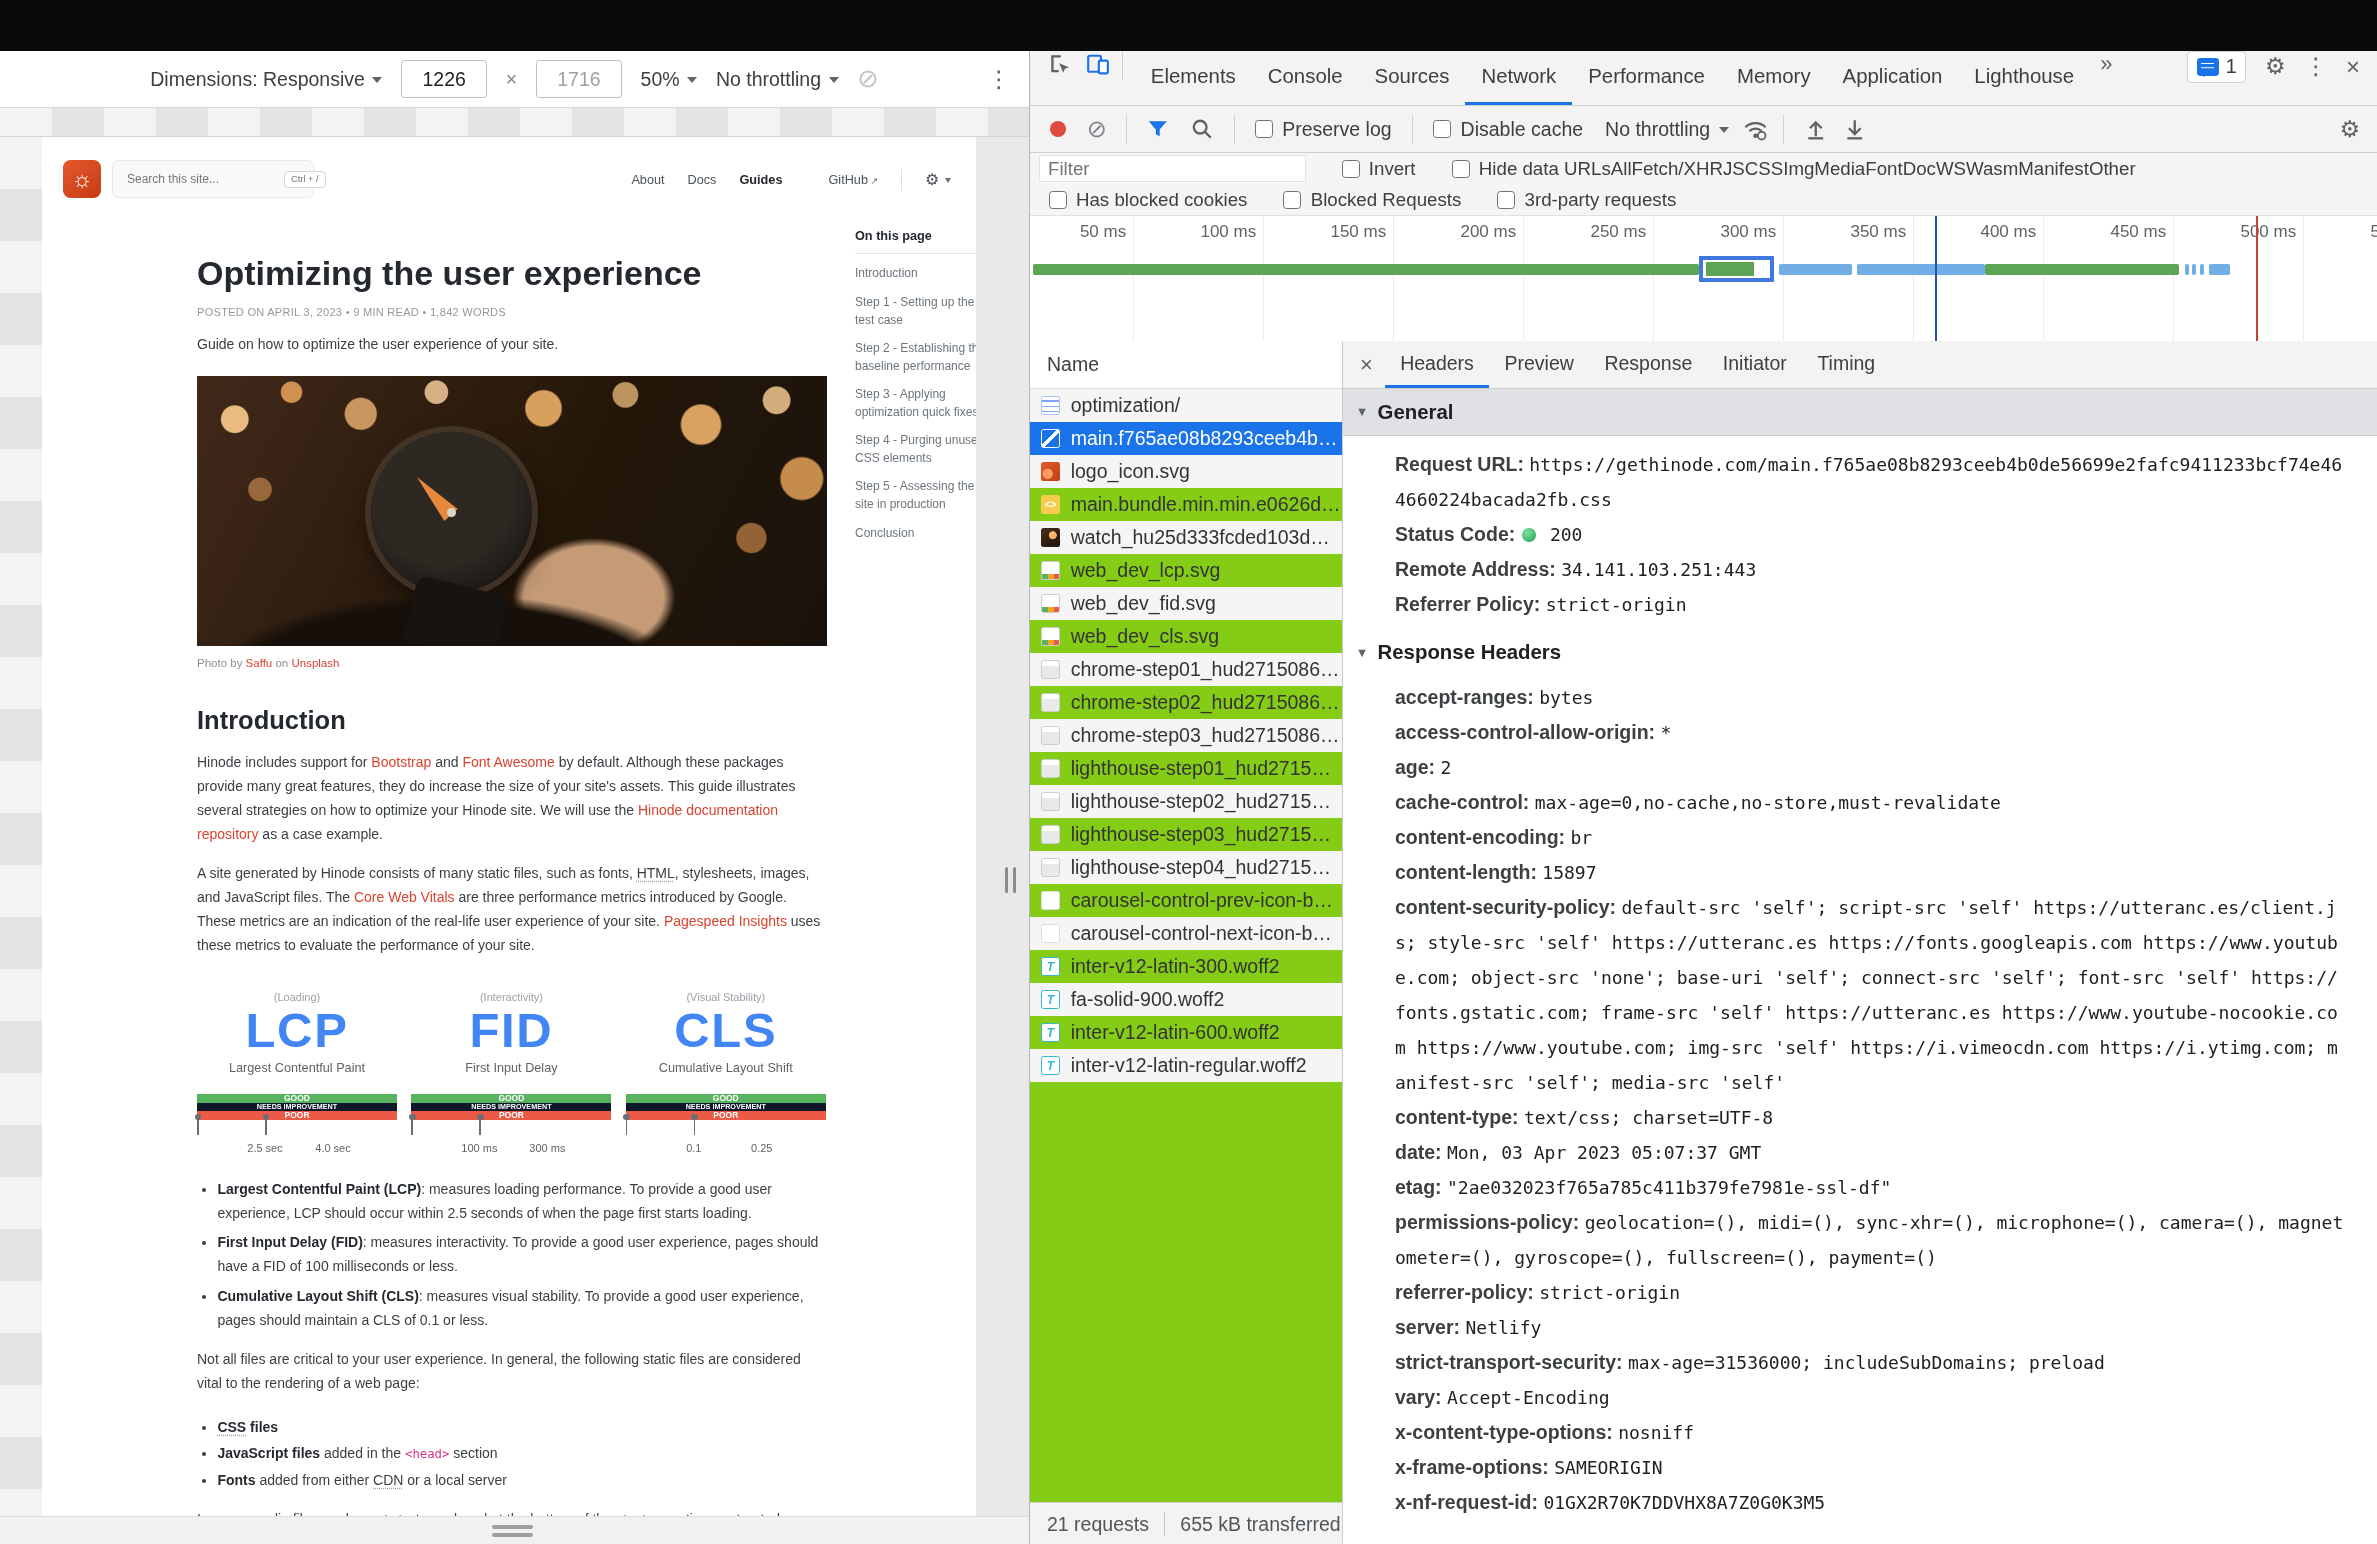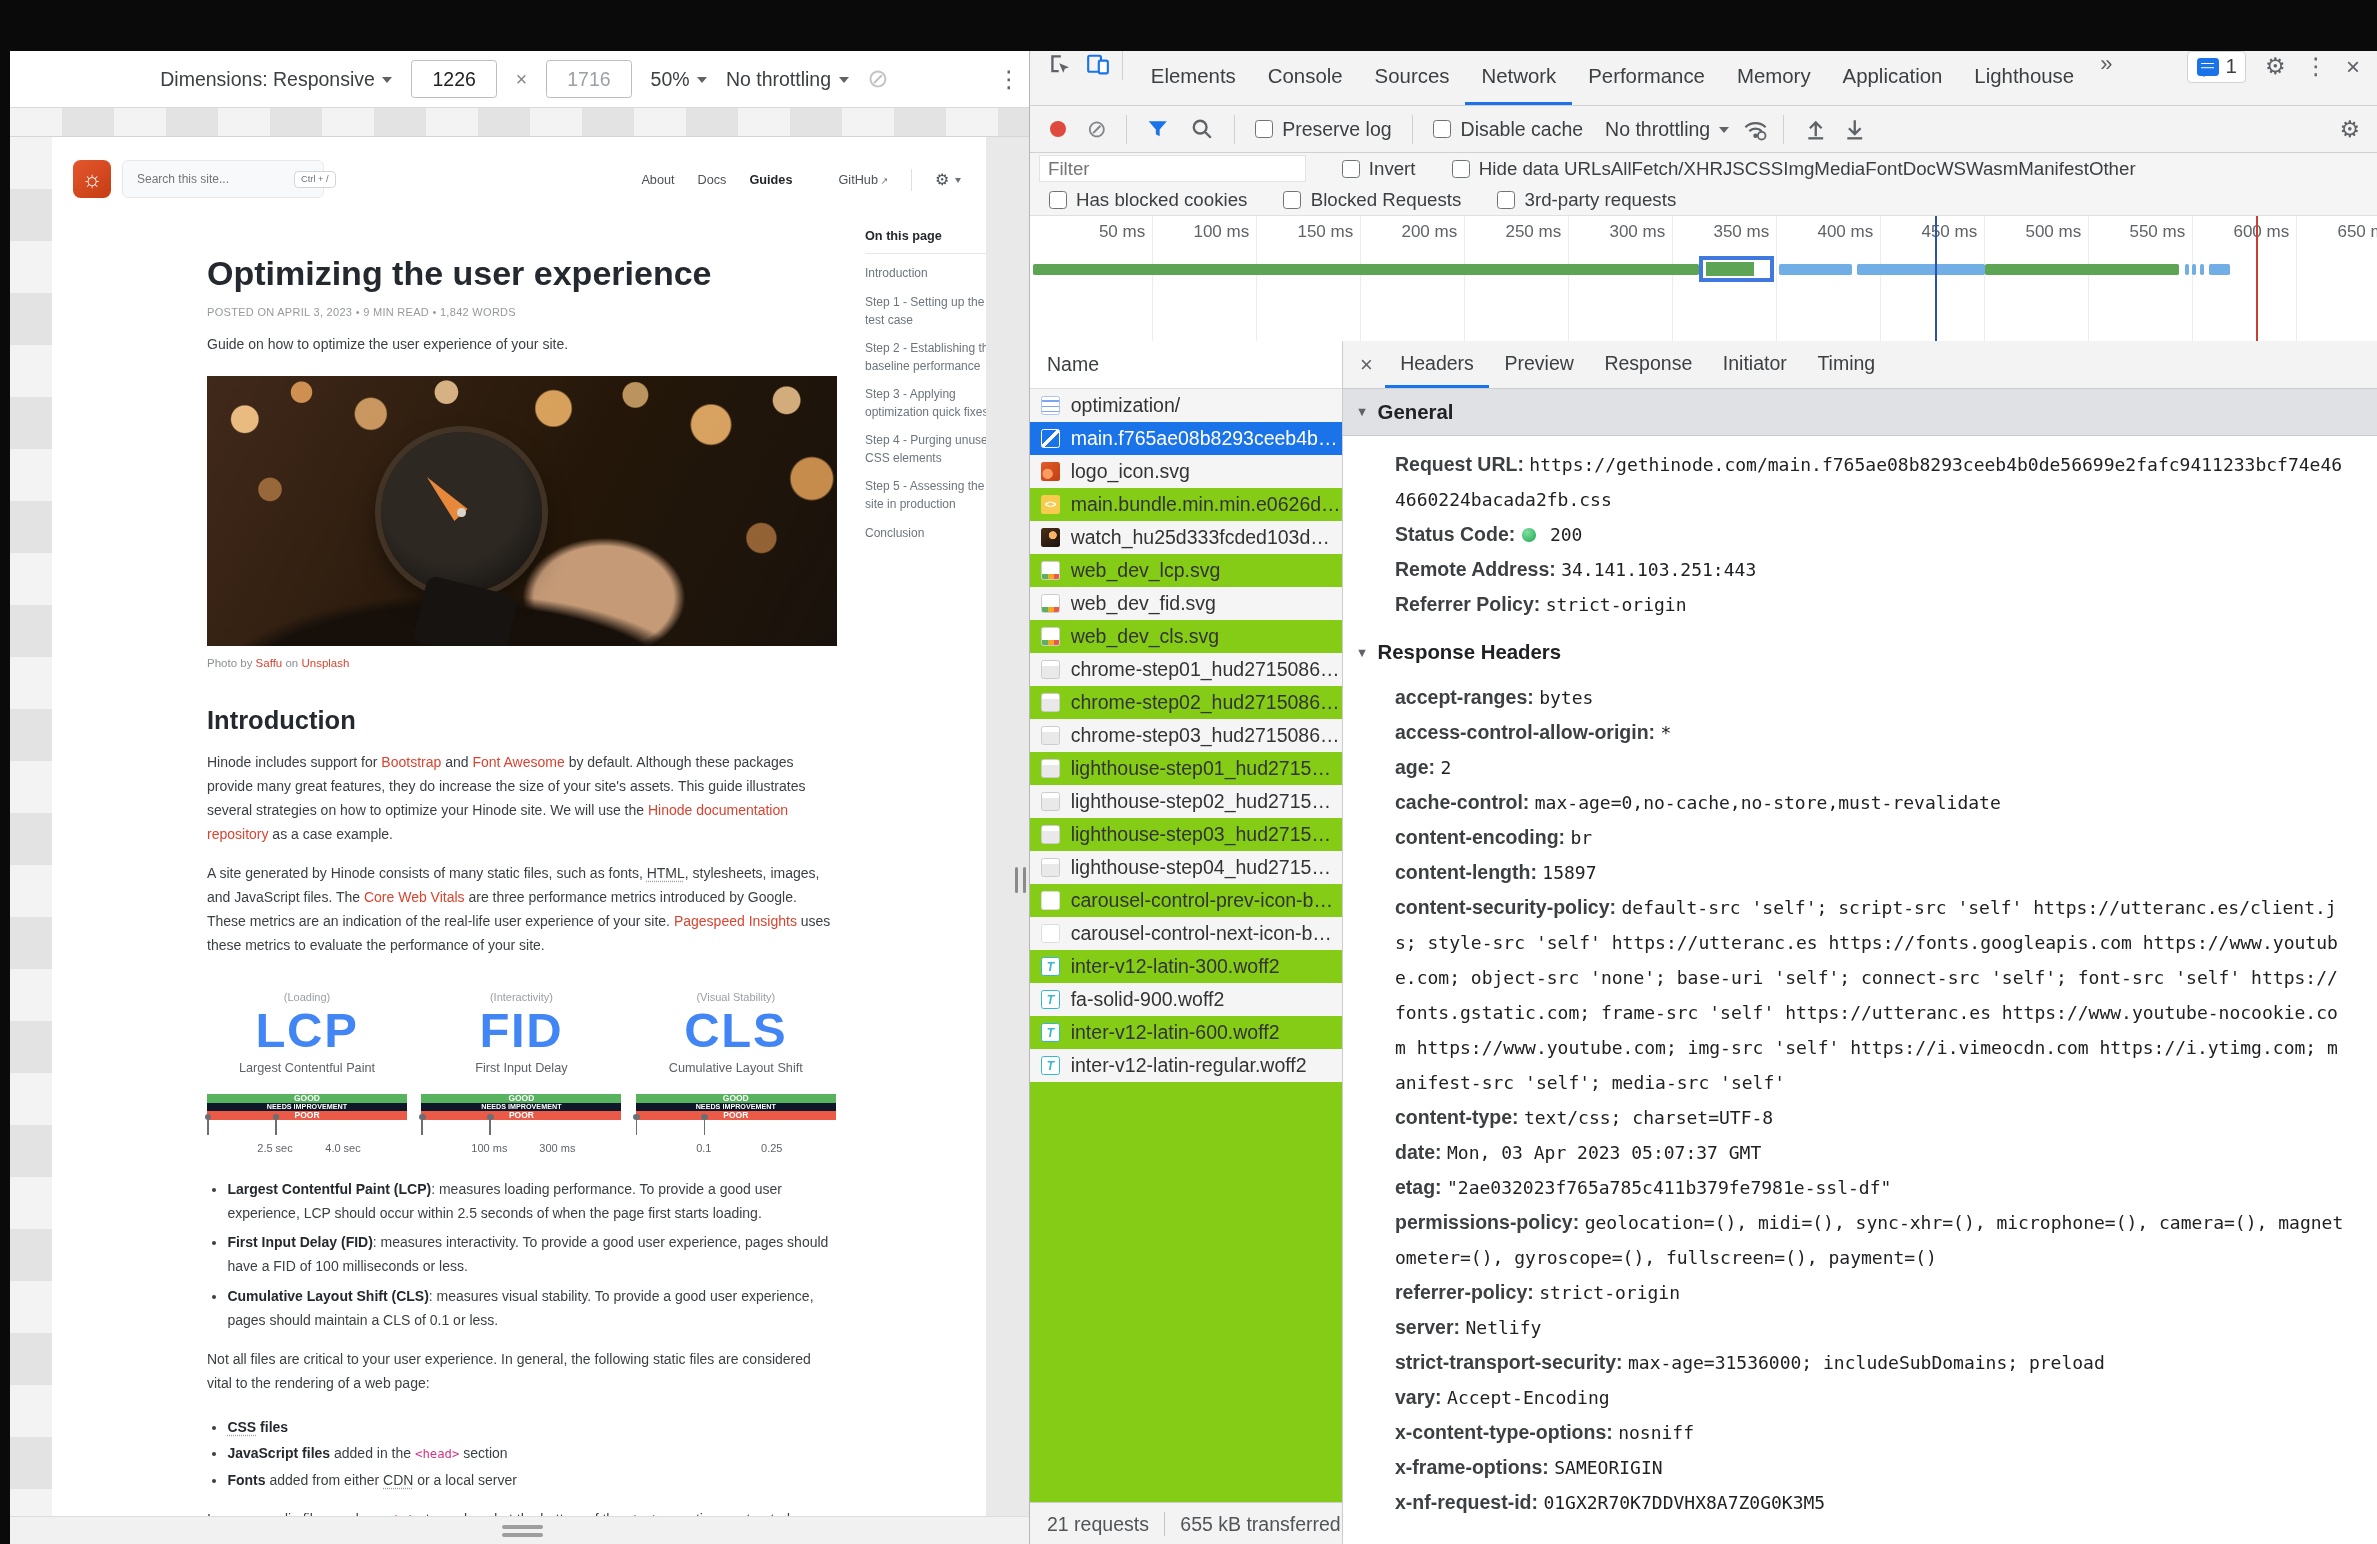--- a/index.html
+++ b/index.html
@@ -1,20 +1,20 @@
 <!DOCTYPE html>
 <html style="font-size:13.6px"><head>
 <meta charset="utf-8">
 <style>
   html,body{margin:0;padding:0;background:#000;}
   #app{position:relative;width:2377px;height:1545px;background:#0a0a0a;overflow:hidden;
        font-family:"Liberation Sans",sans-serif;-webkit-font-smoothing:antialiased;}
 
   
-  .device-pane{position:absolute;left:0;top:51px;width:1029px;height:1494px;background:#e9e9e9;margin-left:10px;}
+  .device-pane{position:absolute;left:0;top:51px;width:1029px;height:1494px;background:#e9e9e9;}
   .dev-toolbar{position:absolute;left:0;top:0;width:100%;height:56px;background:#fff;
     border-bottom:0.8px solid #d8d8d8;display:flex;align-items:center;justify-content:center;gap:18.7px;
     font-size:19.5px;color:#3c4043;}
   .dd{display:flex;align-items:center;gap:7.6px;}
   .caret{width:0;height:0;border:5.1px solid transparent;border-top:6.8px solid #5f6368;margin-top:6px;}
   .dim-input{width:80px;height:34px;border:0.8px solid #bdbdbd;border-radius:3.4px;text-align:center;
     font-size:19.5px;color:#202124;font-family:"Liberation Sans",sans-serif;background:#fff;}
   .dim-input.ghost{color:#9aa0a6;}
   .times{color:#80868b;}
   .rotate-ic{font-size:25.5px;color:#c2c4c8;line-height:1;}
@@ -133,21 +133,21 @@
 
   .dt-filterbar{height:31px;background:#f5f5f6;display:flex;align-items:center;font-size:18.7px;}
   .filter-input{width:248px;height:25.5px;margin-left:8.5px;background:#fff;border:0.8px solid #e3e3e3;
     font-size:18.7px;padding:0 8.5px;color:#333;font-family:"Liberation Sans",sans-serif;}
   .fgroup{display:flex;align-items:center;margin-left:36px;}
   .ftype{white-space:nowrap;}
   .dt-filterbar2{height:31px;background:#f5f5f6;display:flex;align-items:center;font-size:18.7px;border-bottom:0.8px solid #e0e0e0;padding-left:18.7px;gap:0;}
   .dt-filterbar2 .fgroup{margin-left:0;margin-right:36px;}
 
   .dt-timeline{position:relative;height:127px;background:#fff;border-bottom:0.8px solid #ccc;overflow:hidden;}
-  .tl-grid{display:flex;padding-left:19px;}
+  .tl-grid{display:flex;padding-left:0;gap:26px;}
   .tl-cell{flex:none;width:104px;height:127px;border-right:0.8px solid #ededed;box-sizing:border-box;
     font-size:17px;color:#5f6368;text-align:right;padding:6px 6.8px 0 0;white-space:nowrap;}
   .tseg{position:absolute;height:11px;top:48px;border-radius:1.7px;}
   .sg1{left:3.4px;width:666px;background:#5da455;}
   .sel-box{position:absolute;left:669px;top:40px;width:75px;height:26px;border:4.2px solid #4078e0;background:#fff;box-sizing:border-box;}
   .sel-box i{position:absolute;left:2.5px;top:1.7px;width:48px;height:14.4px;background:#5da455;}
   .sb1{left:749px;width:73px;background:#72aee6;}
   .sb2{left:827px;width:128px;background:#72aee6;}
   .sg2{left:955px;width:194px;background:#5da455;}
   .st1{left:1155px;width:4.2px;background:#72aee6;}

